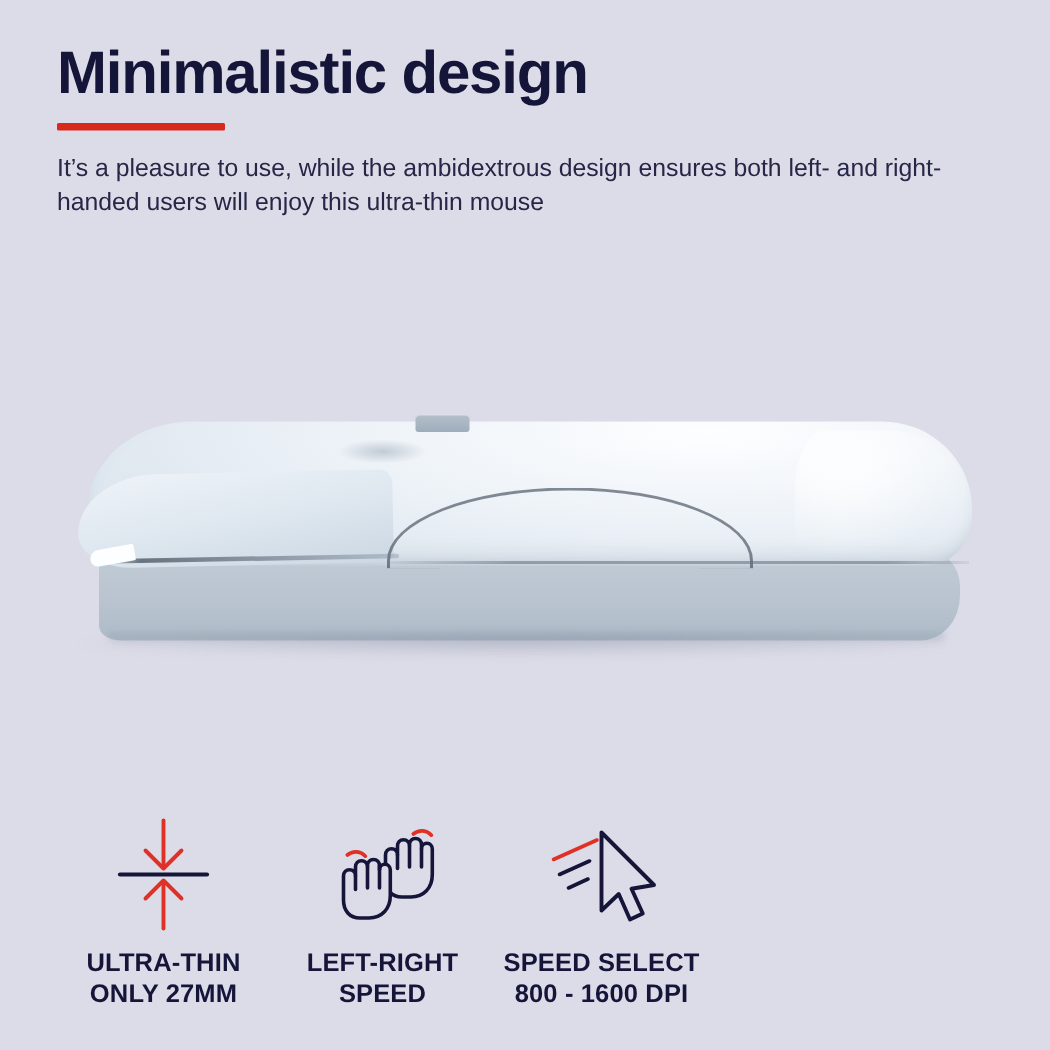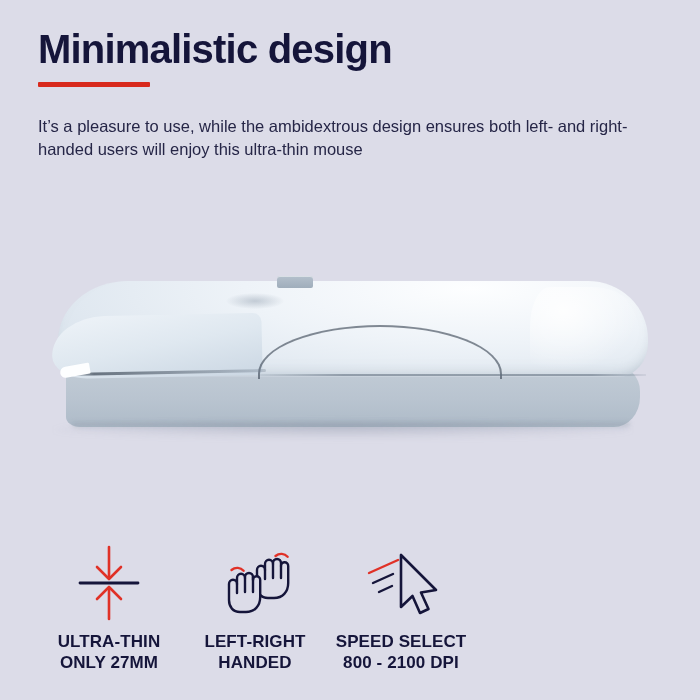--- a/index.html
+++ b/index.html
@@ -39,21 +39,21 @@
     white-space: nowrap;
   }
   .accent-bar {
     width: 112px;
     height: 5px;
     background: #d8291c;
     border-radius: 1px;
     margin-top: 12px;
   }
   .subhead {
-    margin: 28px 0 0 0;
+    margin: 14px 0 0 0;
     font-size: 16.5px;
     line-height: 1.42;
     color: #262647;
     max-width: 625px;
   }
 
   
   .product-stage {
     position: absolute;
     left: 0;
@@ -295,32 +295,32 @@
           <path d="M20 46 L20 41 C20 38.6 21.7 36.8 24 36.8 C26.3 36.8 28 38.6 28 41 L28 35
                    C28 32.6 29.7 30.8 32 30.8 C34.3 30.8 36 32.6 36 35 L36 34.2
                    C36 31.8 37.7 30 40 30 C42.3 30 44 31.8 44 34.2 L44 37
                    C44 34.8 45.6 33.2 47.6 33.2 C49.6 33.2 51.2 34.8 51.2 37
                    L51.2 54 C51.2 63 45.5 69 37 69 L31 69 C24 69 20 64 20 57 Z" fill="#dcdce8"></path>
           <path d="M28 41 L28 50 M36 35 L36 49 M44 34.2 L44 49"></path>
           <path d="M22.5 27 C26.5 23.8 31.5 24.4 34.6 27.8" stroke="#e03127"></path>
         </svg>
       </div>
       <div class="feature-label">LEFT-RIGHT
-HANDED</div>
+SPEED</div>
     </div>
 
     <div class="feature">
       <div class="feature-icon">
         <svg width="92" height="80" viewBox="0 0 92 80" fill="none">
 
           <line x1="14" y1="30" x2="43" y2="17" stroke="#e03127" stroke-width="2.4" stroke-linecap="round"></line>
           <line x1="18" y1="40" x2="38" y2="31" stroke="#15153a" stroke-width="2.4" stroke-linecap="round"></line>
           <line x1="24" y1="49" x2="37" y2="43" stroke="#15153a" stroke-width="2.4" stroke-linecap="round"></line>
 
           <path d="M46 12 L46 64 L57.5 53 L65 70 L73.5 66 L66 49.5 L81 47 Z" fill="#dcdce8" stroke="#15153a" stroke-width="2.6" stroke-linejoin="round" stroke-linecap="round"></path>
         </svg>
       </div>
       <div class="feature-label">SPEED SELECT
-800 - 2100 DPI</div>
+800 - 1600 DPI</div>
     </div>
 
   </div>
 </div>
 
 </body></html>

